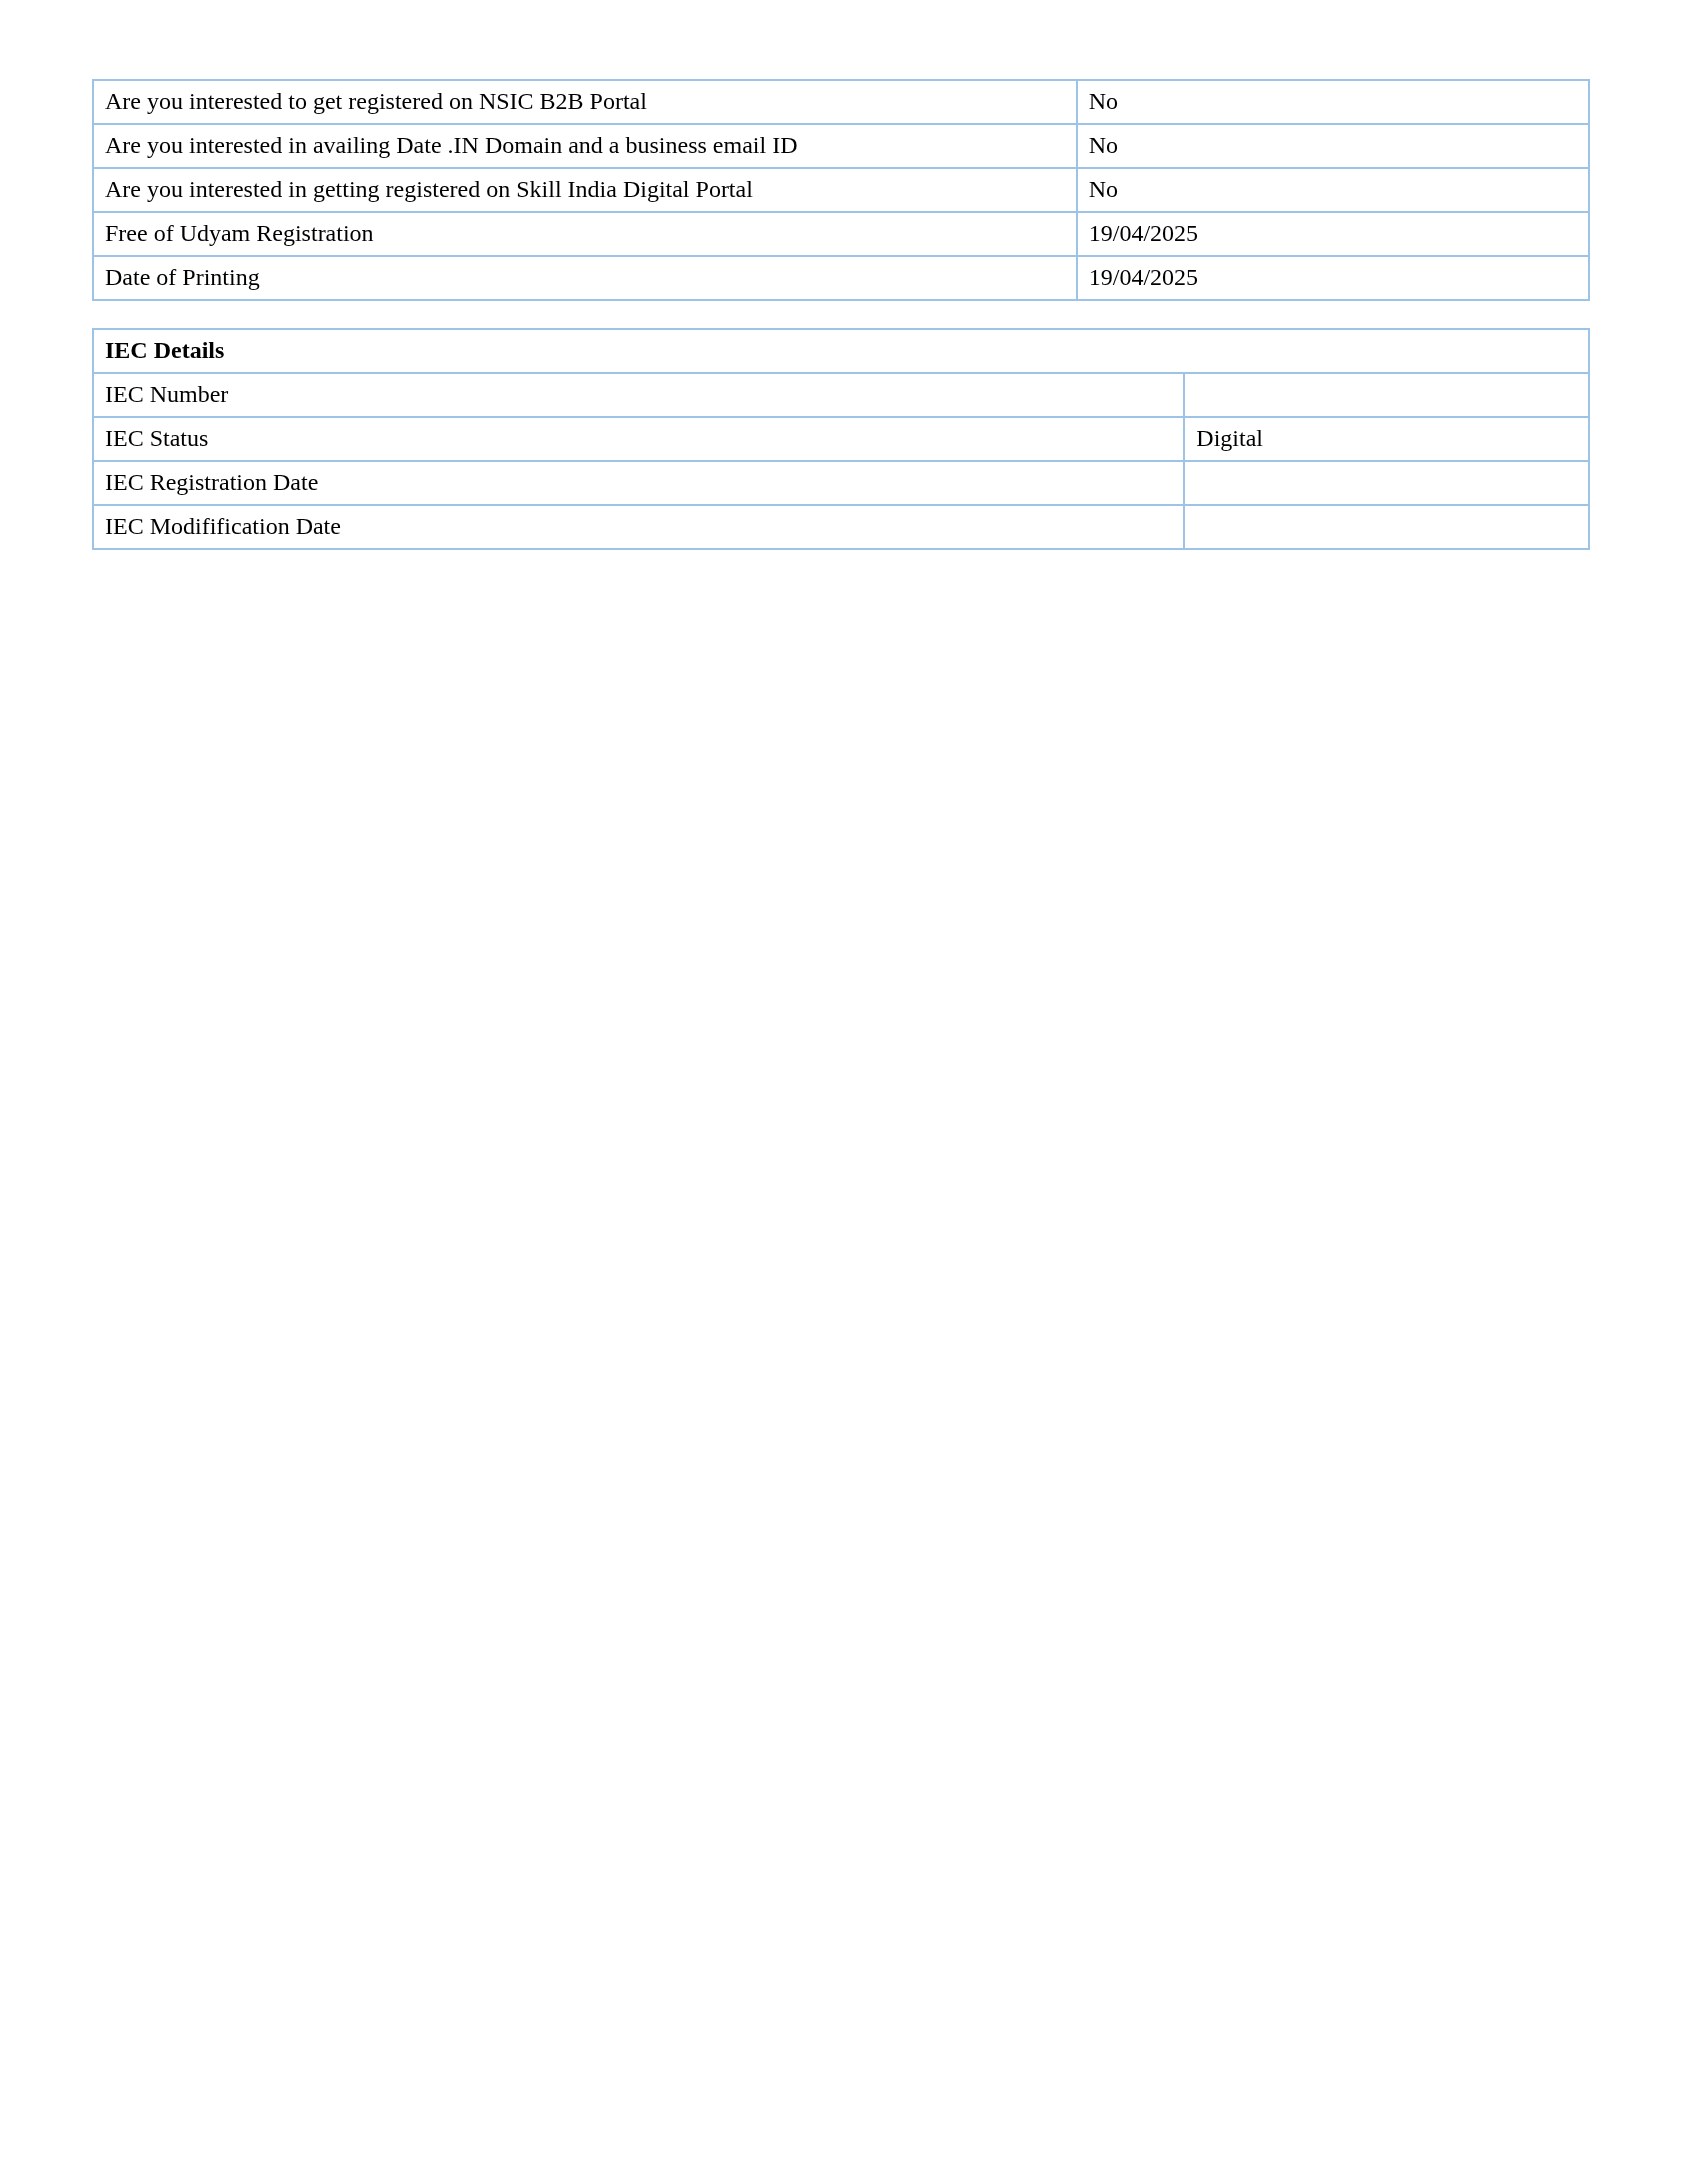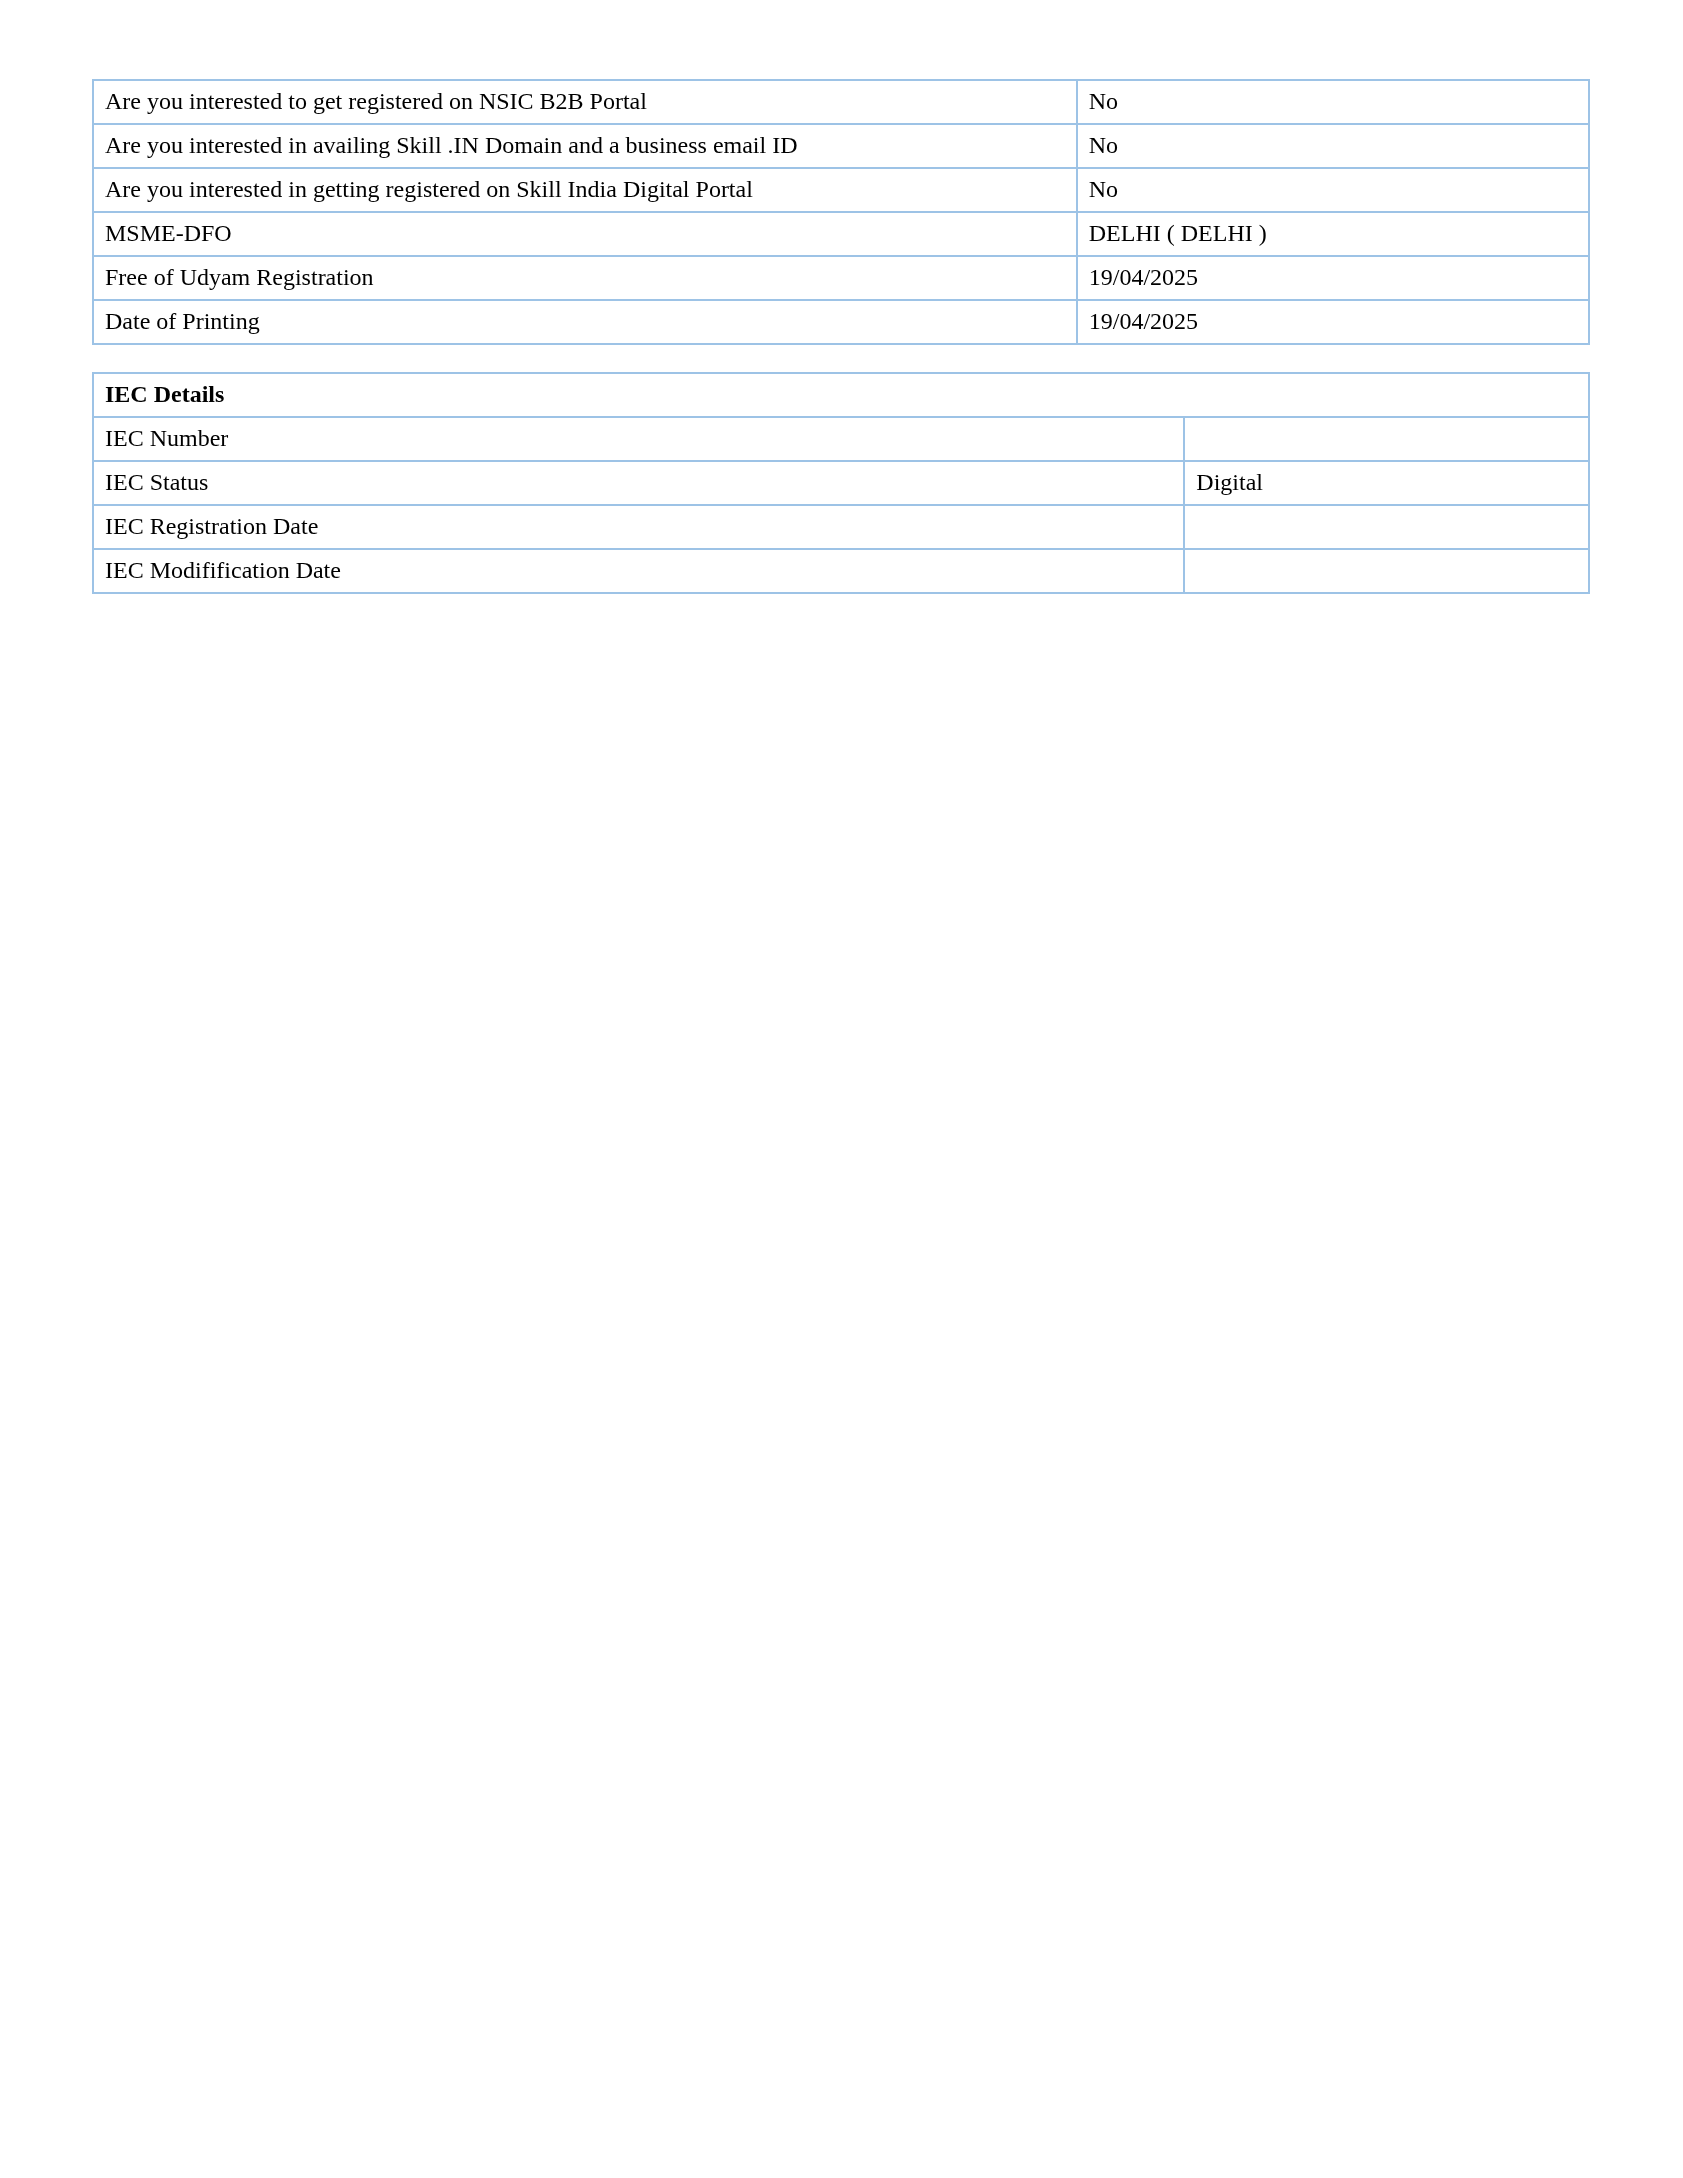--- a/index.html
+++ b/index.html
@@ -53,30 +53,26 @@
     <colgroup>
         <col class="col-label">
         <col class="col-value">
       </colgroup>
     <tbody>
       <tr>
         <td>Are you interested to get registered on NSIC B2B Portal</td>
         <td>No</td>
       </tr>
       <tr>
-        <td>Are you interested in availing Skill .IN Domain and a business email ID</td>
+        <td>Are you interested in availing Date .IN Domain and a business email ID</td>
         <td>No</td>
       </tr>
       <tr>
         <td>Are you interested in getting registered on Skill India Digital Portal</td>
         <td>No</td>
-      </tr>
-      <tr>
-        <td>MSME-DFO</td>
-        <td>DELHI ( DELHI )</td>
       </tr>
       <tr>
         <td>Free of Udyam Registration</td>
         <td>19/04/2025</td>
       </tr>
       <tr>
         <td>Date of Printing</td>
         <td>19/04/2025</td>
       </tr>
     </tbody>

